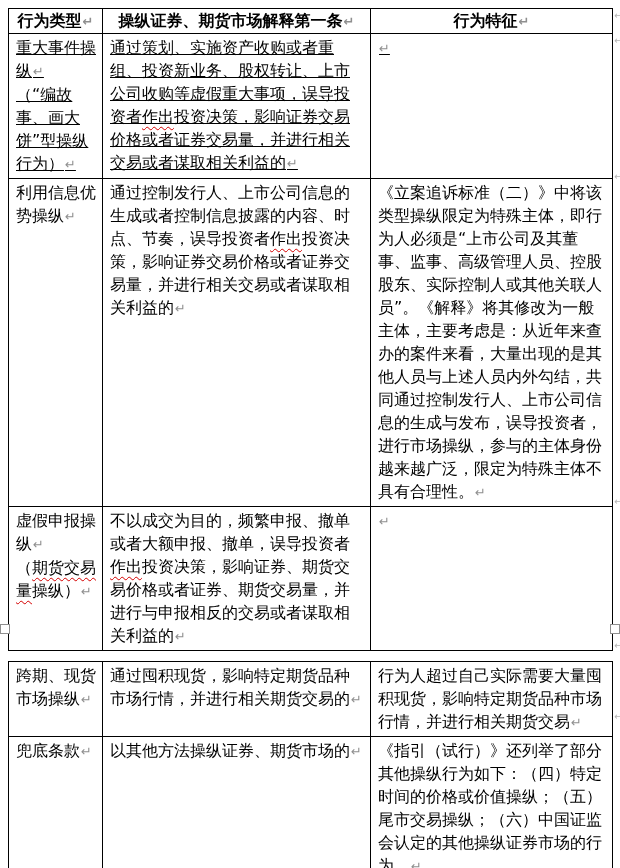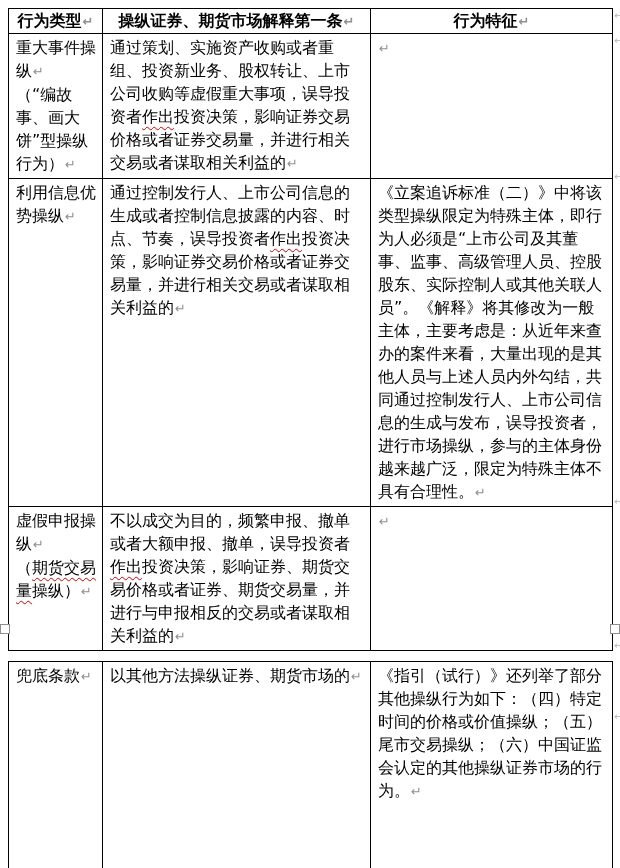--- a/index.html
+++ b/index.html
@@ -15,21 +15,21 @@
   col.c3{width:242px;}
   th,td{
     border:1px solid #000;
     vertical-align:top;
     padding:2px 6px 2px 7px;
     font-size:16px;line-height:23px;
     overflow:hidden;word-break:break-all;margin-left:46px;
   }
   th{font-weight:bold;text-align:center;padding:0 2px;}
   tr.hh{height:23px;}
-  tr.r1{height:136px;}
+  tr.r1{height:136px;text-decoration:underline;}
   tr.r2{height:325px;}
   tr.r3{height:130px;}
   tr.r4{height:71px;}
   tr.r5{height:240px;}
   .t2{margin-top:10px;}
   p.para{margin:0;padding:0;}
   .pilcrow{color:#8f8f8f;font-size:13px;padding-left:1px;}
   .sq{
     text-decoration-line:underline;
     text-decoration-style:wavy;
@@ -104,20 +104,31 @@
   </tbody>
     </table>
 
   <table class="t2">
     <colgroup>
         <col class="c1">
         <col class="c2">
         <col class="c3">
       </colgroup>
     <tbody>
+        <tr class="r4">
+      <td>
+            <p class="para">跨期、现货市场操纵<span class="pilcrow">↵</span></p>
+          </td>
+      <td>
+            <p class="para">通过囤积现货，影响特定期货品种市场行情，并进行相关期货交易的<span class="pilcrow">↵</span></p>
+          </td>
+      <td>
+            <p class="para">行为人超过自己实际需要大量囤积现货，影响特定期货品种市场行情，并进行相关期货交易<span class="pilcrow">↵</span></p>
+          </td>
+    </tr>
     <tr class="r5">
       <td>
             <p class="para">兜底条款<span class="pilcrow">↵</span></p>
           </td>
       <td>
             <p class="para">以其他方法操纵证券、期货市场的<span class="pilcrow">↵</span></p>
           </td>
       <td>
             <p class="para">《指引（试行）》还列举了部分其他操纵行为如下：（四）特定时间的价格或价值操纵；（五）尾市交易操纵；（六）中国证监会认定的其他操纵证券市场的行为。<span class="pilcrow">↵</span></p>
           </td>

